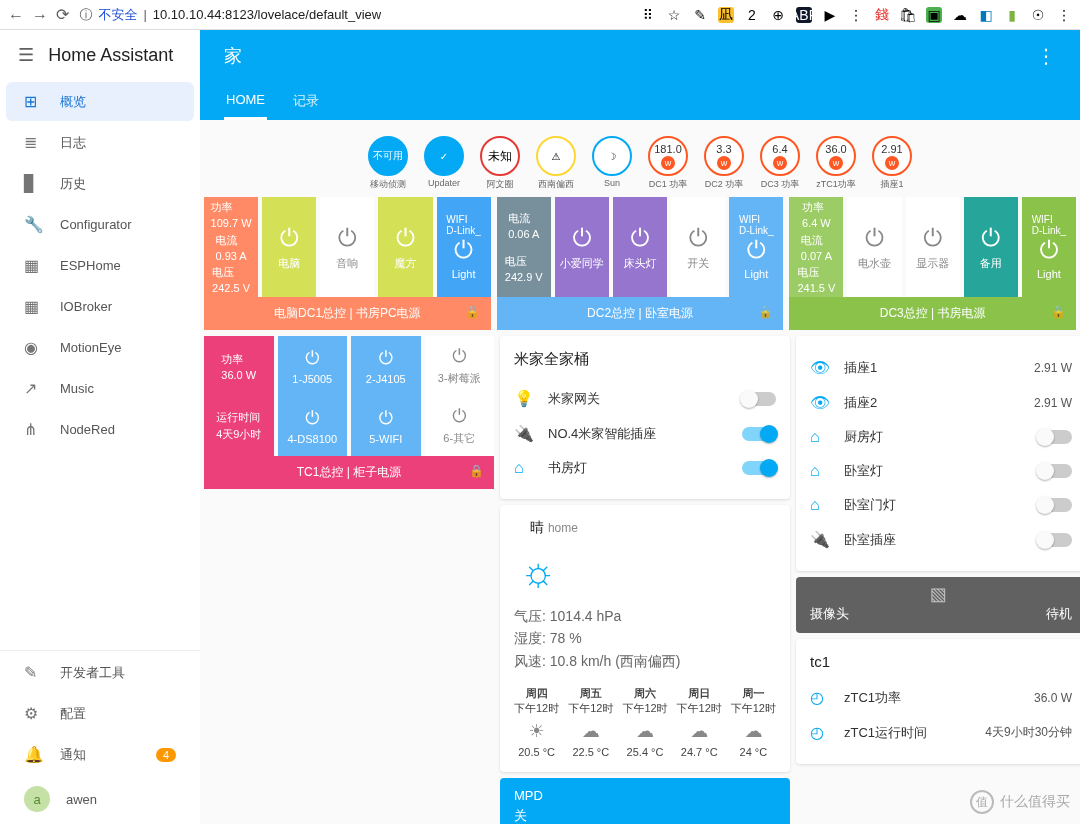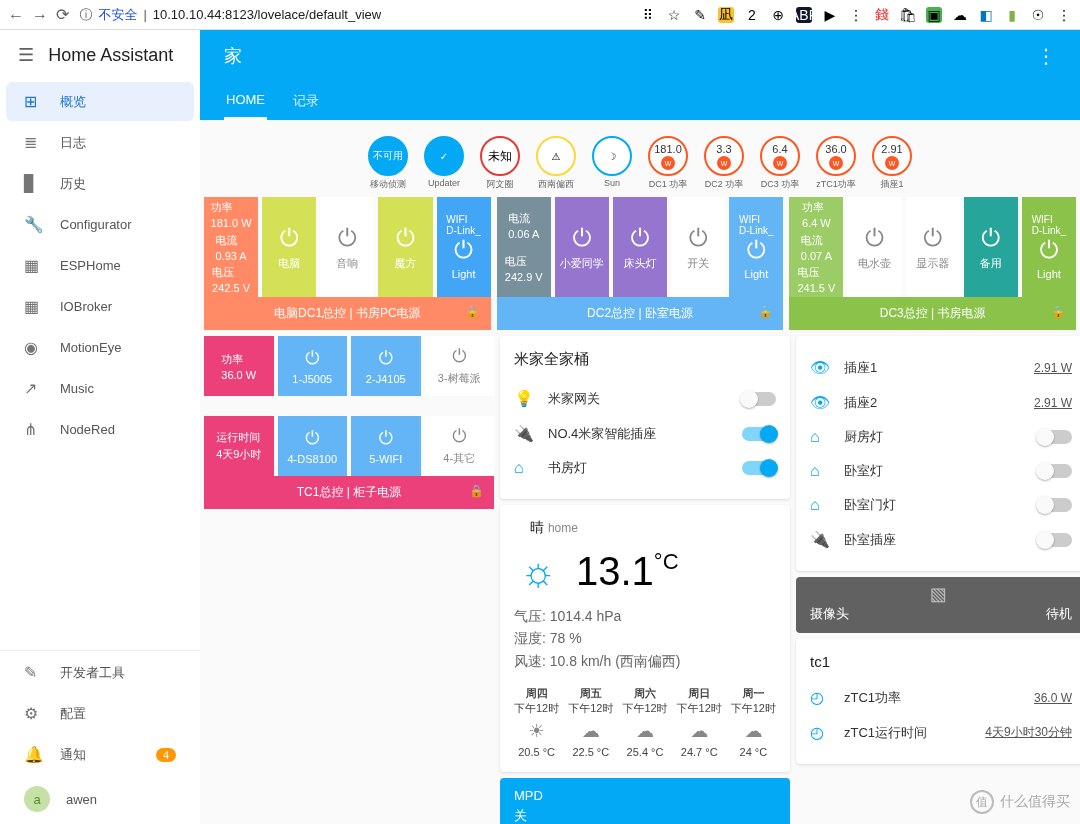--- a/index.html
+++ b/index.html
@@ -58,21 +58,21 @@
 .c-blue{background:#42a5f5}.c-purple{background:#9575cd}.c-lgreen{background:#9ccc65}
 .c-teal{background:#26a69a}.c-orange{background:#ff8a65}.c-lblue{background:#64b5f6}
 .c-green{background:#8bc34a}.c-steel{background:#78909c}
 
 .cards-row { display: grid; grid-template-columns: 290px 290px 290px; gap: 6px; padding: 6px 4px; }
 .card { background: #fff; border-radius: 4px; box-shadow: 0 1px 3px rgba(0,0,0,.12); padding: 14px; }
 .card h3 { font-size: 15px; font-weight: 400; color: #222; margin-bottom: 12px; }
 .entity-row { display: flex; align-items: center; gap: 14px; padding: 8px 0; font-size: 13px; color: #333; }
 .entity-row .e-icon { width: 20px; color: #03a9f4; font-size: 16px; }
 .entity-row .e-name { flex: 1; }
-.entity-row .e-val { color:#555; font-size:12px;text-decoration:underline;}
+.entity-row .e-val { color:#555; font-size:12px;}
 .toggle { width: 34px; height: 14px; background: #ccc; border-radius: 7px; position: relative; cursor:pointer;}
 .toggle::after { content:''; width: 18px; height: 18px; background:#fafafa; border-radius:50%; position:absolute; top:-2px; left:-2px; box-shadow:0 1px 2px rgba(0,0,0,.3);}
 .toggle.on { background: #81d4fa; }
 .toggle.on::after { left: auto; right: -2px; background: #03a9f4; }
 
 .weather-card .big-temp { display: flex; align-items: center; gap: 14px; font-size: 40px; font-weight: 300; margin: 10px 0; }
 .weather-card .sun-icon { width: 48px; height: 48px; color: #03a9f4; display:flex; align-items:center; justify-content:center; font-size:40px;}
 .weather-card .attrs { font-size: 14px; color: #666; line-height: 1.6; }
 .forecast { display: flex; justify-content: space-between; margin-top: 14px; }
 .fc-day { text-align: center; font-size: 11px; color: #444; }
@@ -273,21 +273,21 @@
           <div class="badge-label">插座1</div>
         </div>
       </div>
 
     <div class="grid-section" id="dc-grid">
         <div>
     <div class="tile-row">
             <div class="tile info c-orange" style="justify-content:space-evenly;">
               <div>
                 <div class="lbl">功率</div>
-                <div>181.0 W</div>
+                <div>109.7 W</div>
               </div>
               <div>
                 <div class="lbl">电流</div>
                 <div>0.93 A</div>
               </div>
               <div>
                 <div class="lbl">电压</div>
                 <div>242.5 V</div>
               </div>
             </div>
@@ -400,38 +400,38 @@
               </div>
               <div class="tile c-lblue" style="height: 60px;">
                 <span class="pwr" style="font-size: 18px;">⏻</span>
                 <span class="tl-label">2-J4105</span>
               </div>
               <div class="tile c-white" style="height: 60px;">
                 <span class="pwr" style="font-size: 18px;">⏻</span>
                 <span class="tl-label">3-树莓派</span>
               </div>
             </div>
-  <div class="tile-row" style="height:60px;margin-top:20px;">
+  <div class="tile-row" style="height:60px;margin-top:0;">
               <div class="tile info c-pink" style="justify-content: space-evenly; height: 60px;">
                 <div>
                   <div class="lbl">运行时间</div>
                   <div>4天9小时</div>
                 </div>
               </div>
               <div class="tile c-lblue" style="height: 60px;">
                 <span class="pwr" style="font-size: 18px;">⏻</span>
                 <span class="tl-label">4-DS8100</span>
               </div>
               <div class="tile c-lblue" style="height: 60px;">
                 <span class="pwr" style="font-size: 18px;">⏻</span>
                 <span class="tl-label">5-WIFI</span>
               </div>
               <div class="tile c-white" style="height: 60px;">
                 <span class="pwr" style="font-size: 18px;">⏻</span>
-                <span class="tl-label">4-其它</span>
+                <span class="tl-label">6-其它</span>
               </div>
             </div>
   <div class="footer-bar c-pink">TC1总控 | 柜子电源<span class="lock">🔒</span></div>
 </div>
         </div>
       <div class="mid-col">
         <div class="card" id="mijia">
             <h3>米家全家桶</h3>
             <div class="entity-row">
     <span class="e-icon">💡</span>
@@ -446,21 +446,20 @@
             <div class="entity-row">
     <span class="e-icon">⌂</span>
     <span class="e-name">书房灯</span>
     <span class="toggle on"></span>
   </div>
           </div>
         <div class="card weather-card" id="weather" style="margin-top:6px;">
   <div style="font-size:14px;margin-left:16px;"><span style="color:#222">晴</span> <span style="color:#888;font-size:12px;">home</span></div>
   <div class="big-temp">
               <span class="sun-icon">☼</span>
-              <span>13.1<span style="font-size:22px;vertical-align:top;">°C</span></span>
             </div>
   <div class="attrs">气压: 1014.4 hPa<br>湿度: 78 %<br>风速: 10.8 km/h (西南偏西)</div>
   <div class="forecast">
               <div class="fc-day">
     <div><b>周四</b></div>
                 <div>下午12时</div>
                 <div class="fc-icon">☀</div>
                 <div>20.5 °C</div>
   </div>
               <div class="fc-day">

